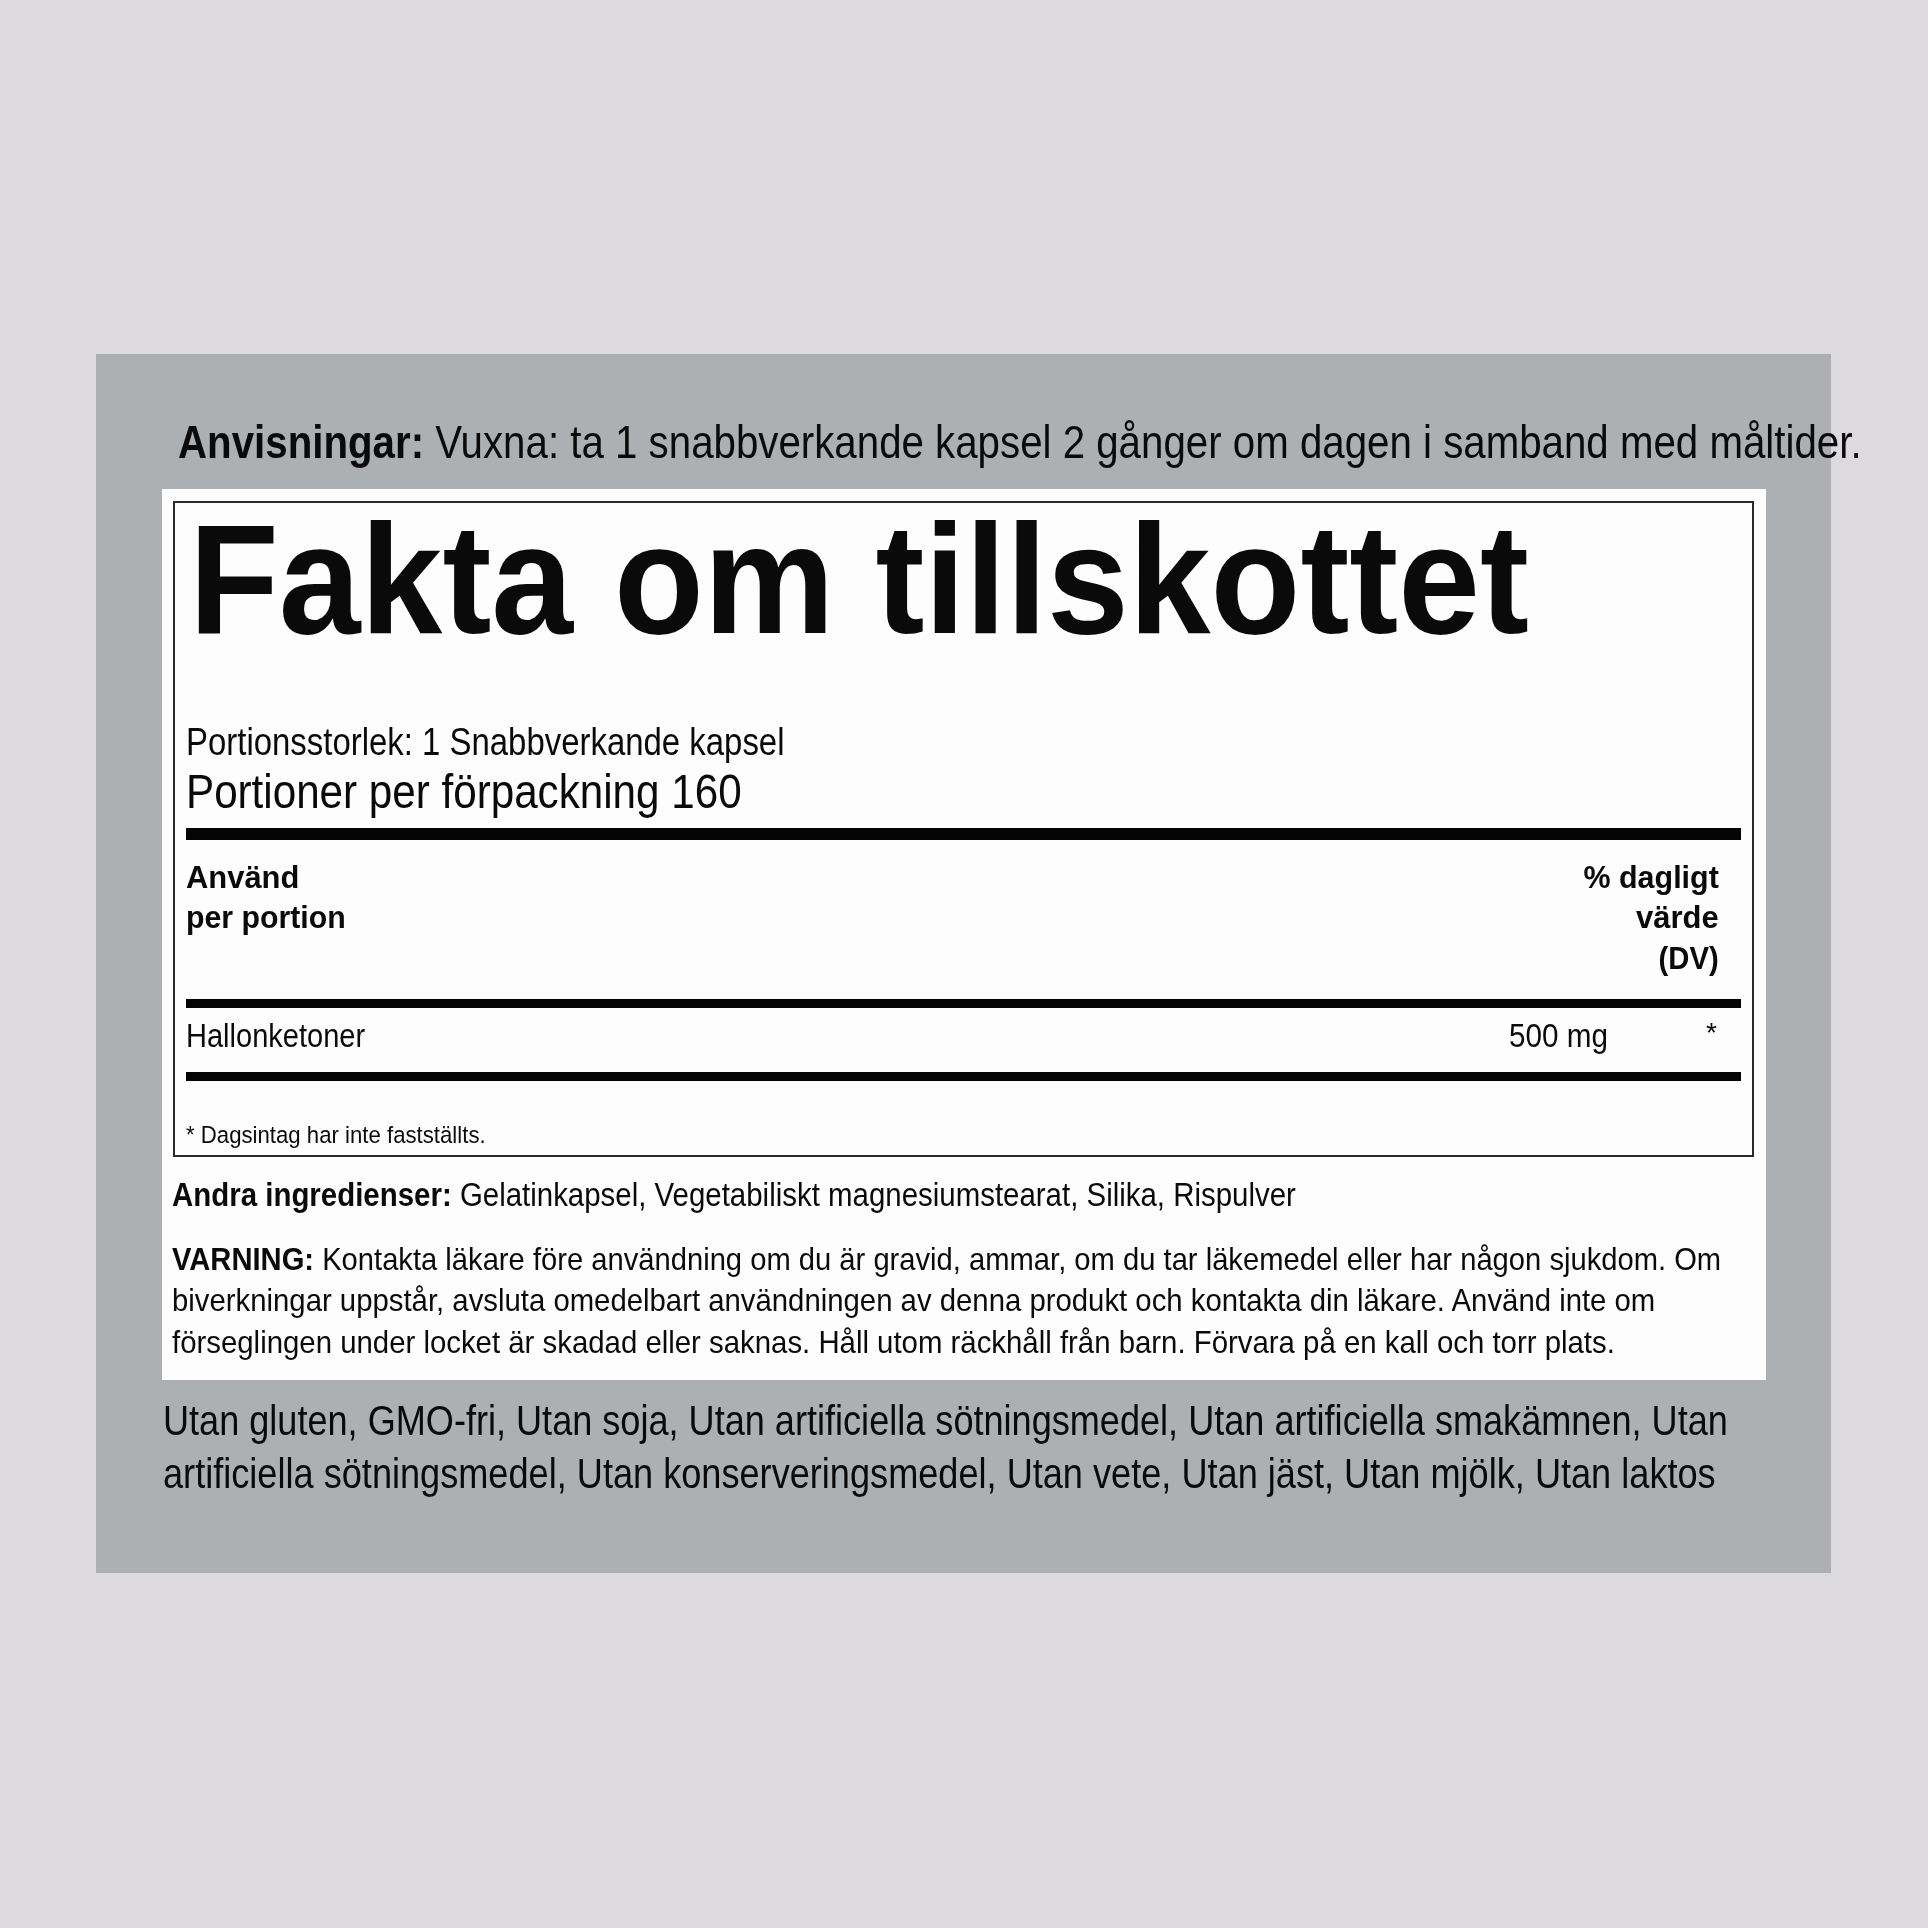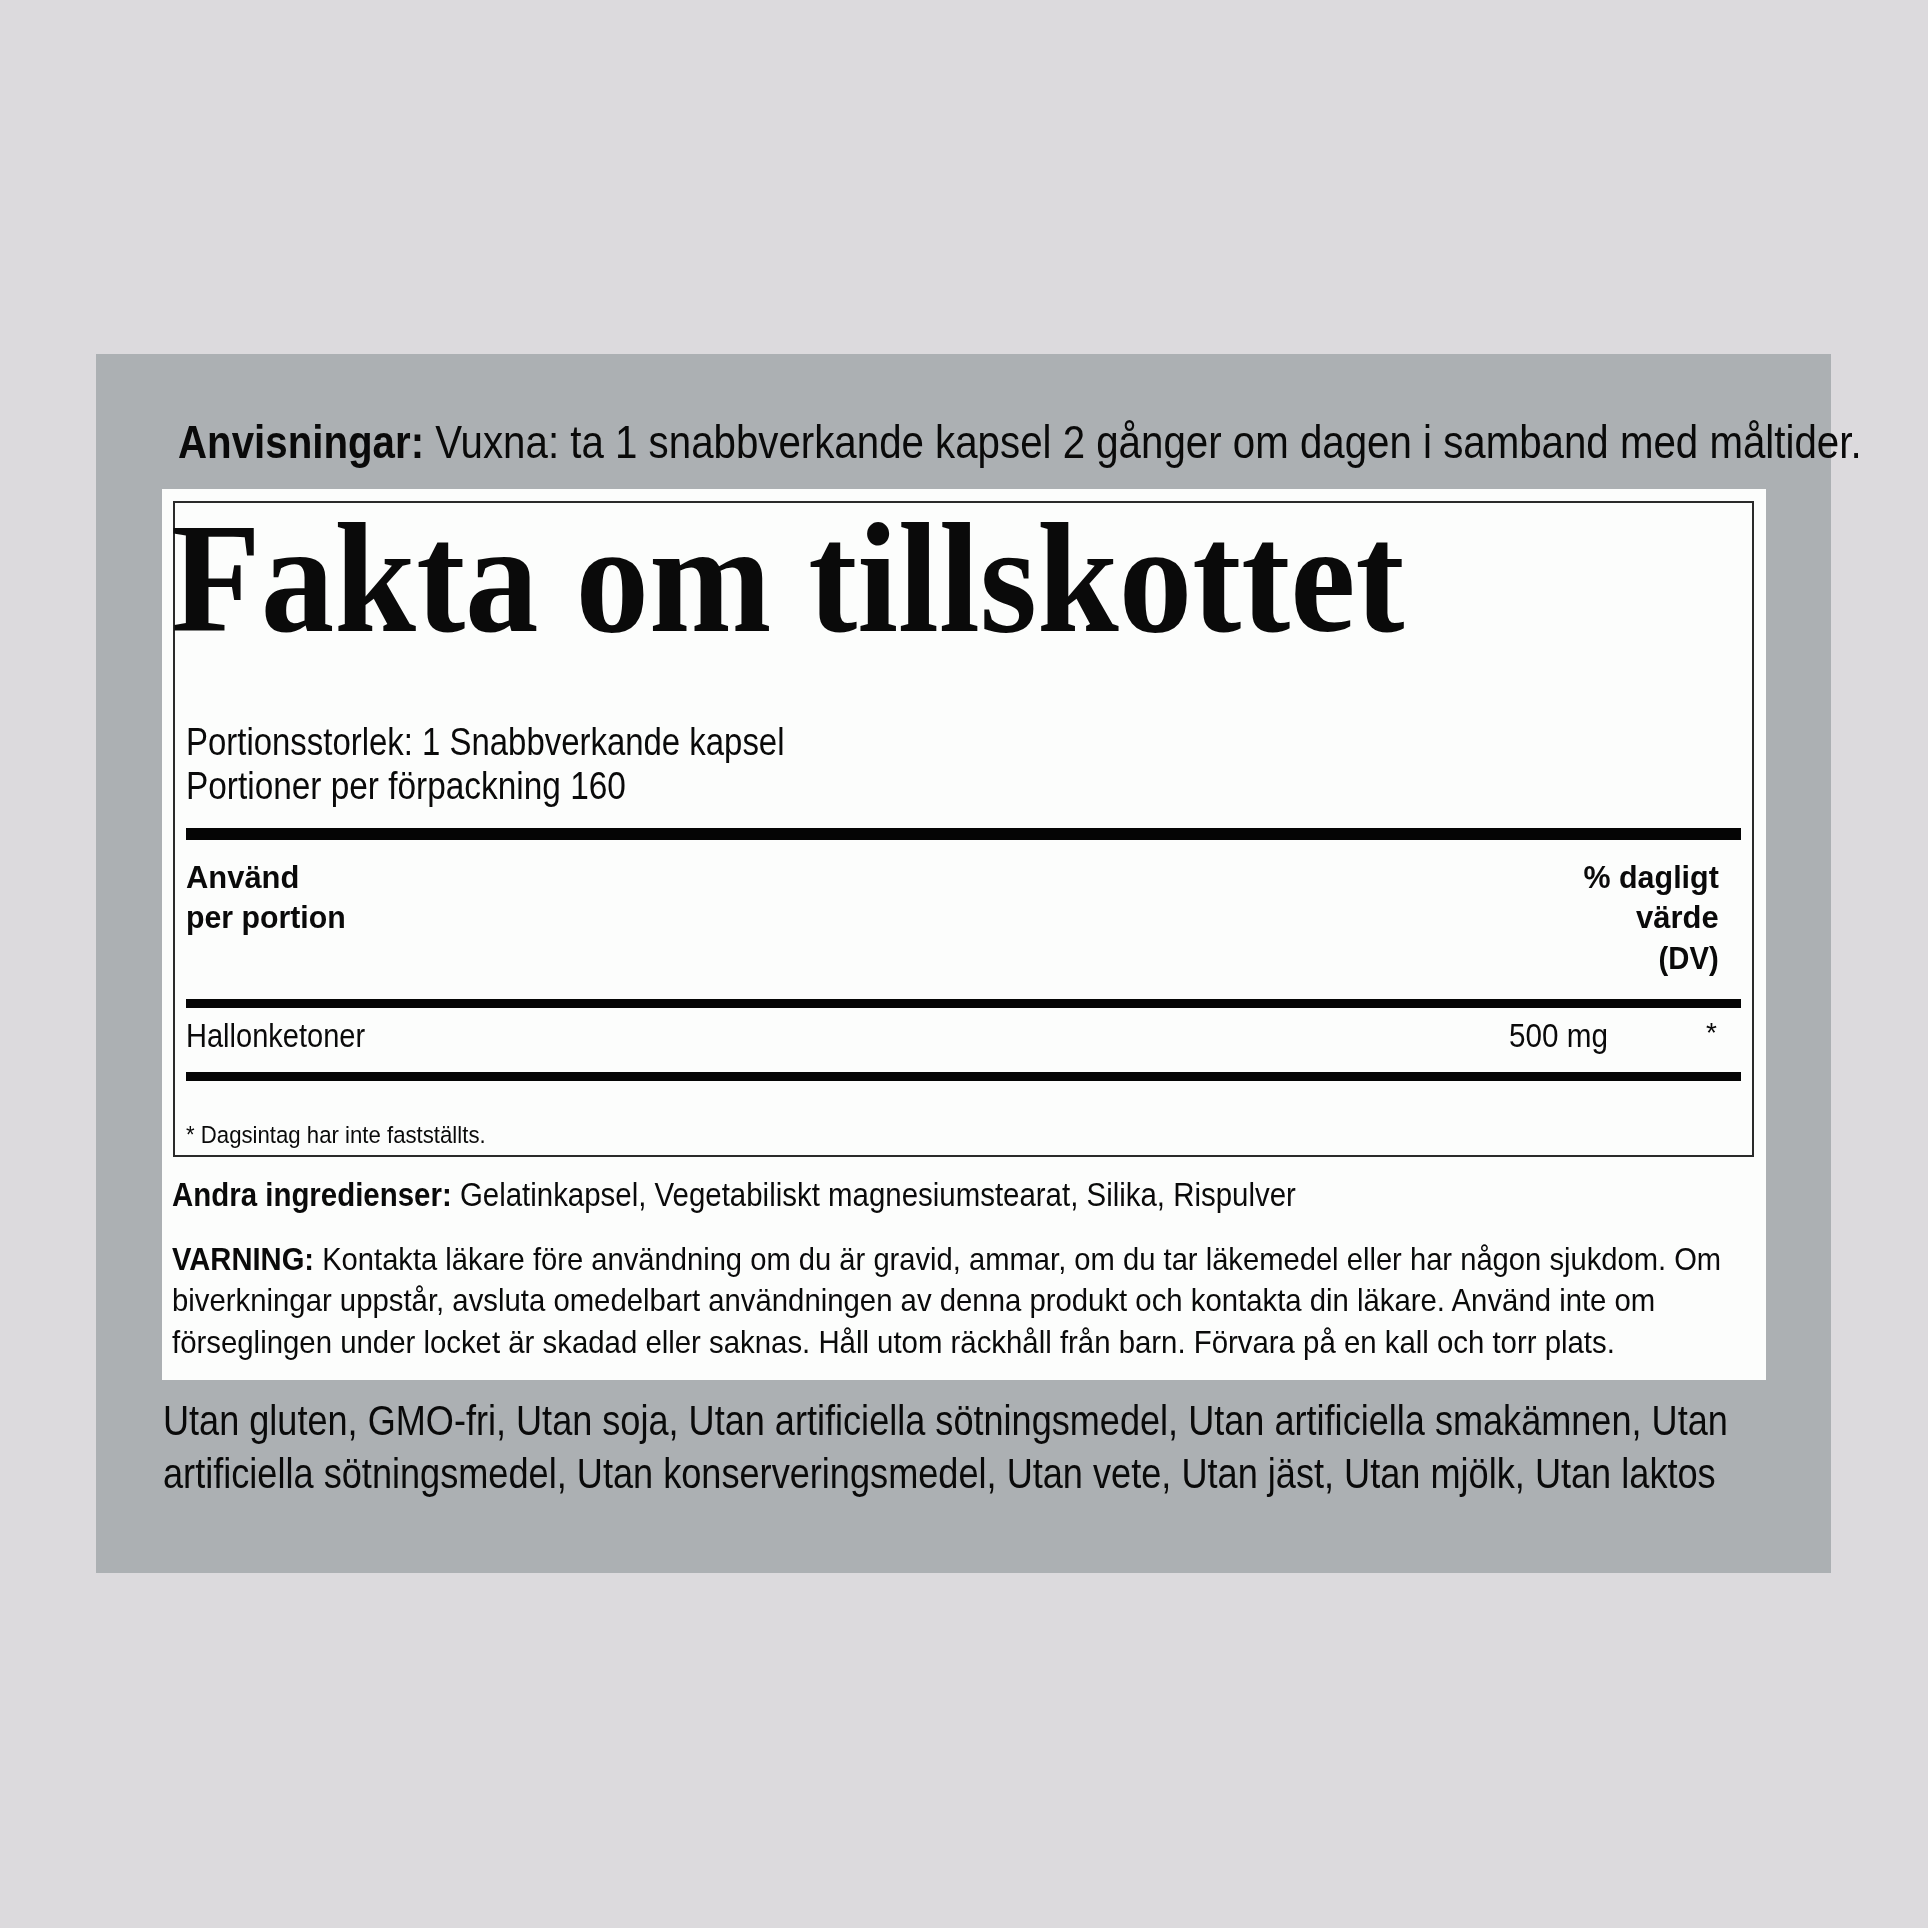--- a/index.html
+++ b/index.html
@@ -21,28 +21,28 @@
 
 <div class="line" style="left:178px; top:415px; font-size:46px;">
   <span class="fit" style="transform: scaleX(0.875181);">
     <span class="b">Anvisningar:</span><span> Vuxna: ta 1 snabbverkande kapsel 2 gånger om dagen i samband med måltider.</span>
   </span>
 </div>
 
 <div id="white-panel"></div>
 <div id="facts-box"></div>
 
-<div class="line" style="left:171px; top:501px; font-size:156px; font-weight:bold; line-height:1;font-family:Liberation Serif, serif;">
+<div class="line" style="left:189px; top:501px; font-size:156px; font-weight:bold; line-height:1;">
   <span class="fit" style="transform: scaleX(0.942664);">Fakta om tillskottet</span>
 </div>
 
 <div class="line" style="left:186px; top:722px; font-size:38px; line-height:1.1;">
   <span class="fit" style="transform: scaleX(0.866463);">Portionsstorlek: 1 Snabbverkande kapsel</span>
 </div>
-<div class="line" style="left:186px; top:766px; font-size:38px; line-height:1.1;">
+<div class="line" style="left:186px; top:766px; font-size:48px; line-height:1.1;">
   <span class="fit" style="transform: scaleX(0.878558);">Portioner per förpackning 160</span>
 </div>
 
 <div class="bar" style="left:186px; top:828px; width:1555px; height:12.2px;"></div>
 
 <div class="line b" style="left:186px; top:861px; font-size:31px; line-height:1.1;">
   <span class="fit" style="transform: scaleX(0.996914);">Använd</span>
 </div>
 <div class="line b" style="left:186px; top:901px; font-size:31px; line-height:1.1;">
   <span class="fit" style="transform: scaleX(0.976135);">per portion</span>

